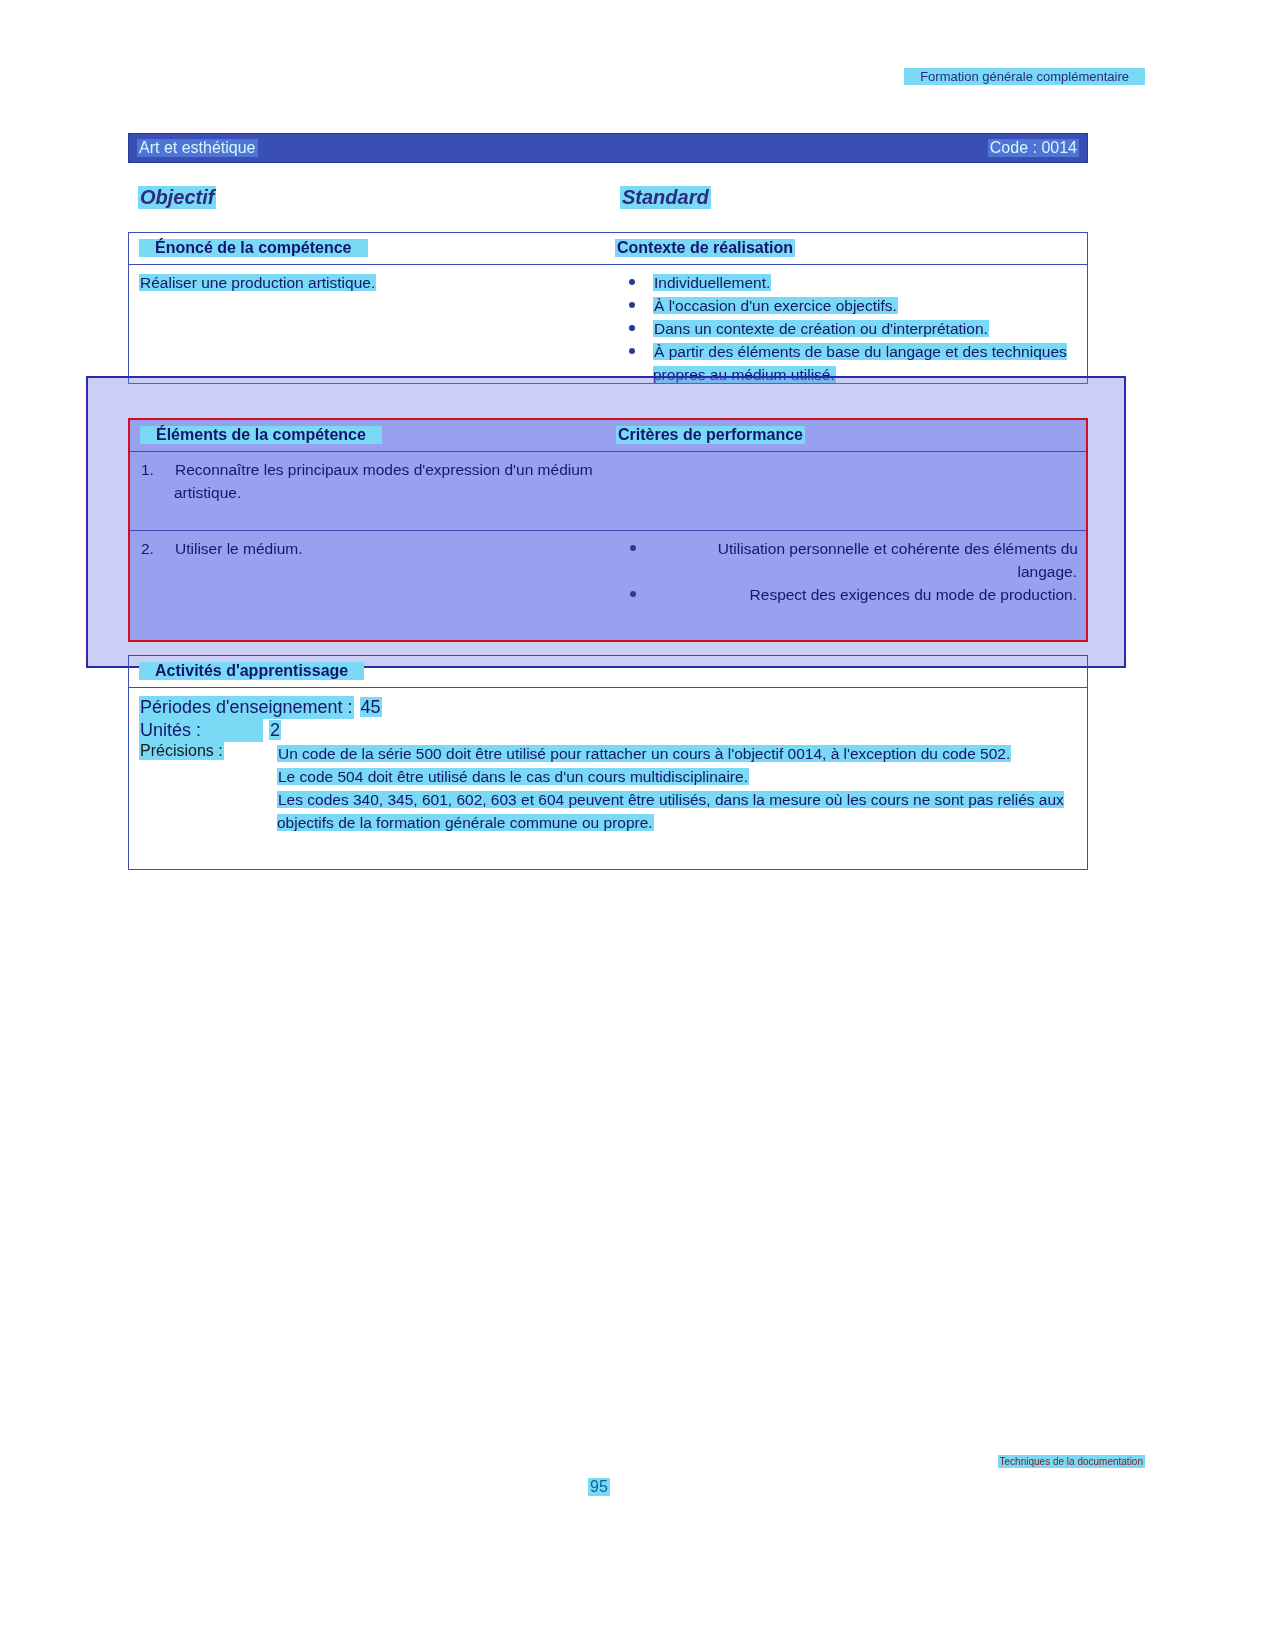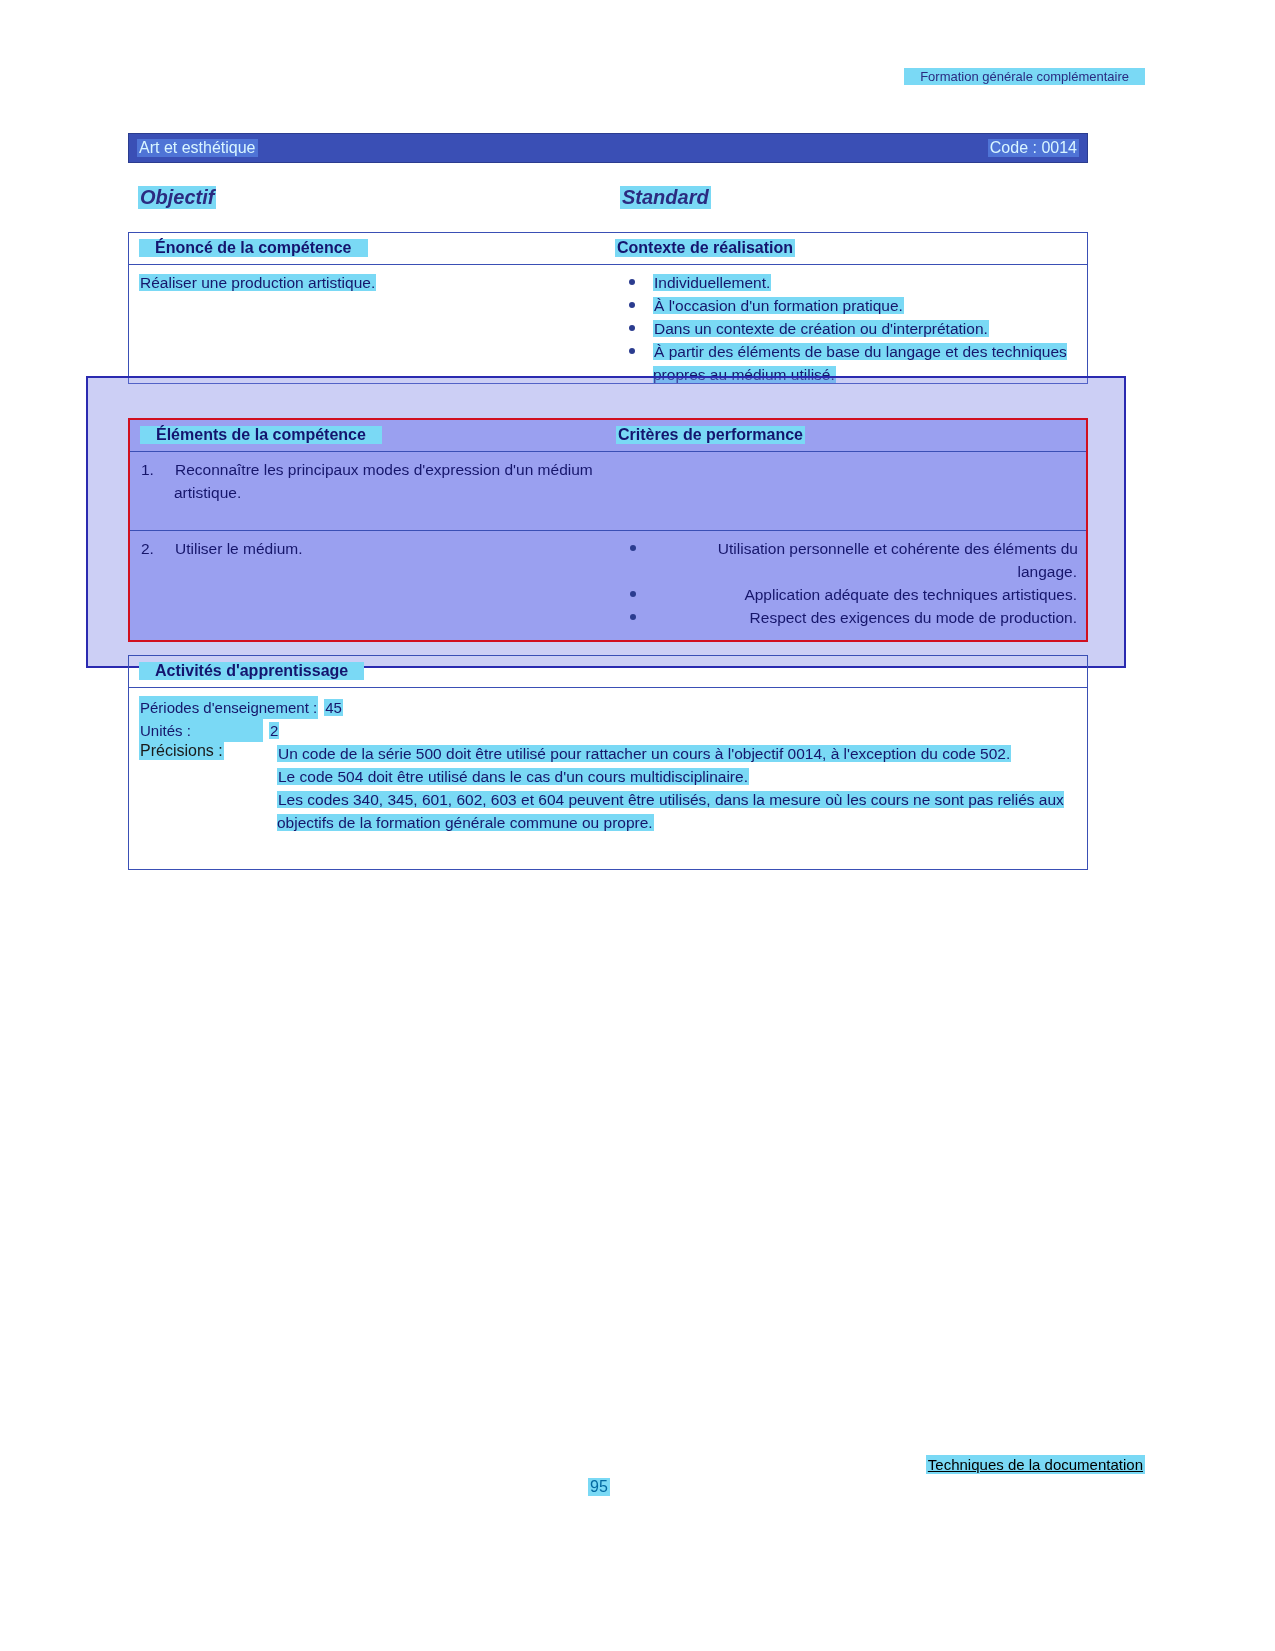--- a/index.html
+++ b/index.html
@@ -32,26 +32,25 @@
     font-size: 13px;
     color: #2b2b80;
     background: #7ad9f5;
     padding: 1px 16px;
     white-space: nowrap;
   }
   .doc-footer-right {
     position: absolute;
     right: 130px;
     top: 1455px;
-    font-size: 15px;
-    color: #000000;
+    font-size: 10px;
+    color: #7f1d1d;
     background: #7ad9f5;
     padding: 1px 2px;
     white-space: nowrap;
-    text-decoration: underline;
   }
   .page-number {
     position: absolute;
     left: 588px;
     top: 1478px;
     font-size: 16px;
     color: #0369a1;
     background: #7ad9f5;
     padding: 0 2px;
   }
@@ -253,21 +252,21 @@
     background: rgba(120,130,230,0.38);
     border: 2px solid #2a2ab0;
     box-sizing: border-box;
     pointer-events: none;
   }
 
   
   #block-activites { top: 655px; height: 215px; }
   .act-line {
     position: relative;
-    font-size: 15px;
+    font-size: 18px;
     line-height: 23px;
     color: #16166b;
     padding-left: 10px;
   }
   .act-label { display: inline-block; }
   .act-val { margin-left: 6px; }
   .precision-wrap {
     position: relative;
     padding-left: 10px;
   }
@@ -307,21 +306,21 @@
     </div>
     <div class="row">
       <div class="col-left">
         <div class="txt" style="padding-top:6px;">
           <span class="hl">Réaliser une production artistique.</span>
         </div>
       </div>
       <div class="col-right">
         <ul class="bul" style="padding-top:6px;">
           <li><span class="bdot"></span><span class="hl">Individuellement.</span></li>
-          <li><span class="bdot"></span><span class="hl">À l'occasion d'un formation pratique.</span></li>
+          <li><span class="bdot"></span><span class="hl">À l'occasion d'un exercice objectifs.</span></li>
           <li><span class="bdot"></span><span class="hl">Dans un contexte de création ou d'interprétation.</span></li>
           <li><span class="bdot"></span><span class="hl">À partir des éléments de base du langage et des techniques propres au médium utilisé.</span></li>
         </ul>
       </div>
     </div>
   </div>
 
   <div class="selection-overlay"></div>
 
   <div class="tbl" id="block-elements">
@@ -346,21 +345,20 @@
         <ol class="nums" style="padding-top:6px;">
           <li>
             <span class="num">2.</span>
             <span class="hl-v">Utiliser le médium.</span>
           </li>
         </ol>
       </div>
       <div class="col-right">
         <ul class="bul" style="padding-top:6px;text-align:right;">
           <li><span class="bdot"></span><span class="hl-v">Utilisation personnelle et cohérente des éléments du langage.</span></li>
-          <li><span class="bdot"></span><span class="hl-v">Application adéquate des techniques artistiques.</span></li>
           <li><span class="bdot"></span><span class="hl-v">Respect des exigences du mode de production.</span></li>
         </ul>
       </div>
     </div>
   </div>
 
   <div class="tbl" id="block-activites">
     <div class="hdr">
       <span class="h-left">Activités d'apprentissage</span>
     </div>

